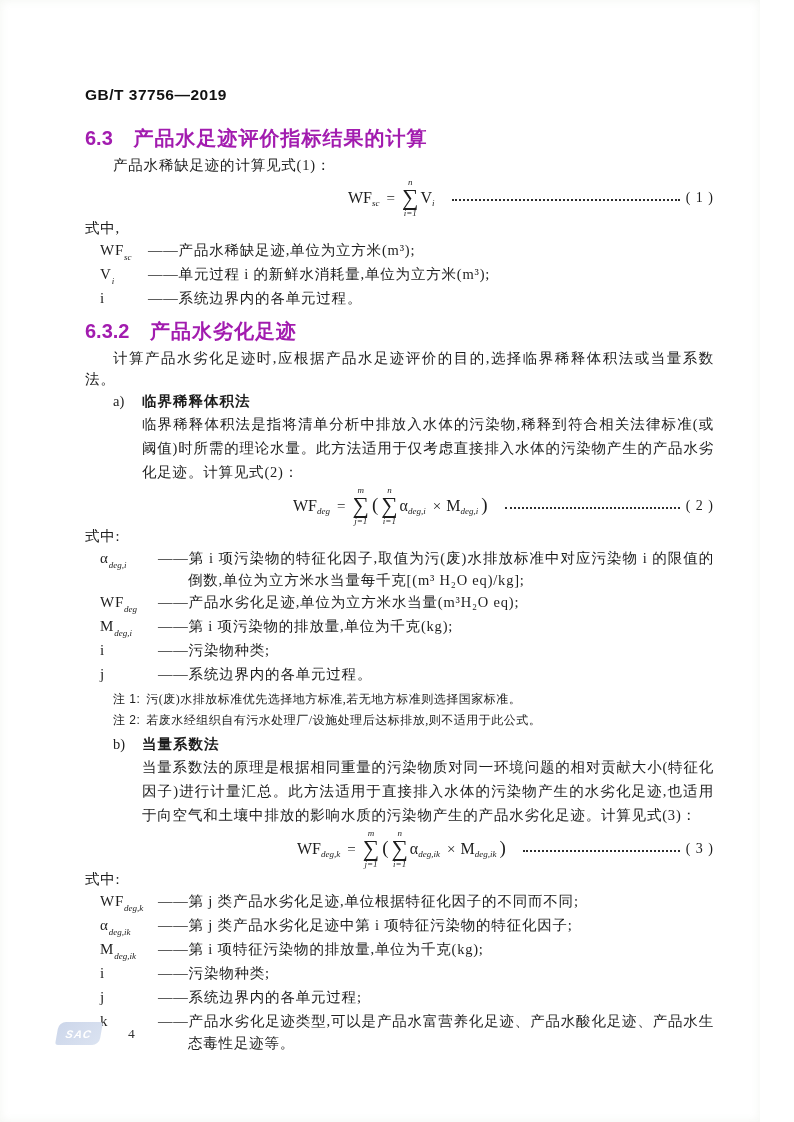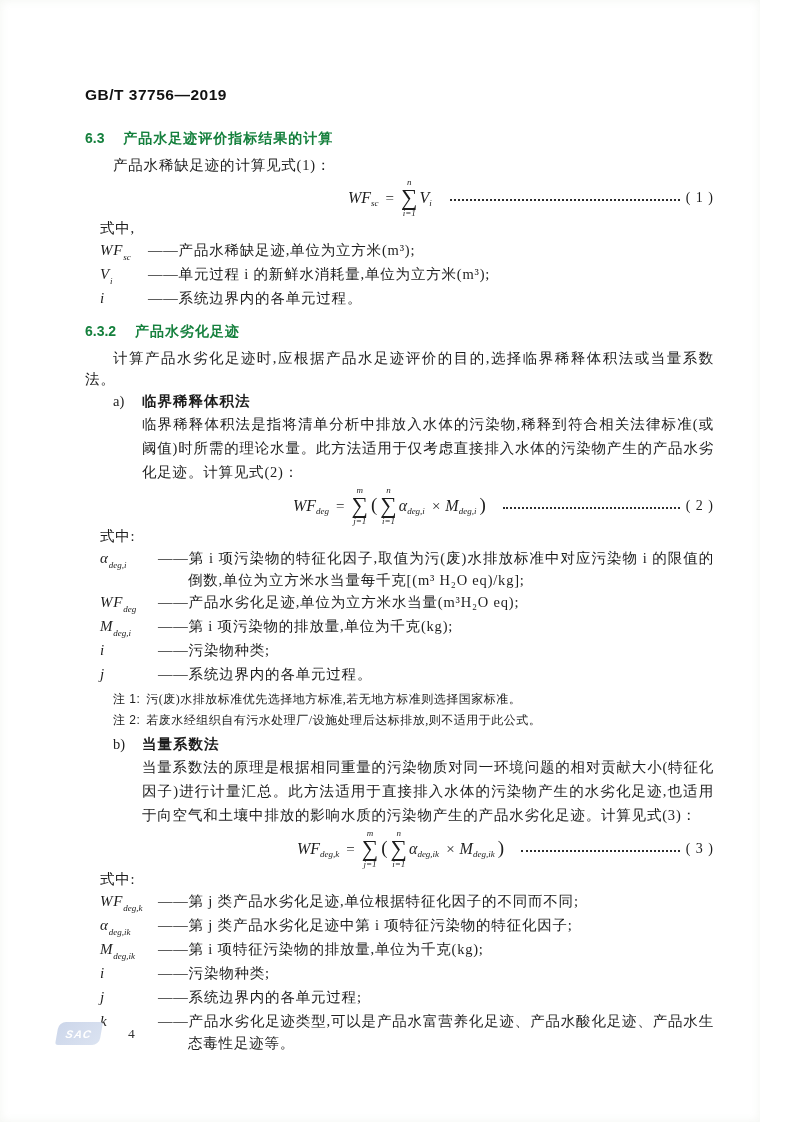--- a/index.html
+++ b/index.html
@@ -18,22 +18,22 @@
     width:629px;
     padding-top:86px;
   }
   .doc-number{
     font-family:"Liberation Sans","DejaVu Sans",sans-serif;
     font-weight:700;font-size:15.5px;line-height:18px;
     letter-spacing:0.5px;color:#111;
   }
   .heading{
     font-family:"Liberation Sans","DejaVu Sans",sans-serif;
-    font-weight:700;font-size:14px;line-height:17px;
-    color:#15803d;letter-spacing:1px;
+    font-weight:700;font-size:20px;line-height:17px;
+    color:#a21caf;letter-spacing:1px;
   }
   .h63{margin-top:26px;}
   .h631{margin-top:24px;}
   .h632{margin-top:12px;}
   .heading .h-num{margin-right:14px;letter-spacing:0;}
   p{margin:0;}
   .para{
     font-size:14.5px;line-height:21px;letter-spacing:0.8px;
     text-align:justify;
   }
@@ -41,31 +41,31 @@
   .p1{margin-top:8px;}
   .p632{margin-top:8px;}
   
   .formula-row{
     display:flex;align-items:center;height:40px;margin-top:2px;
   }
   .f1{padding-left:263px;}
   .f2{padding-left:208px;}
   .f3{padding-left:212px;}
   .formula{display:inline-flex;align-items:center;white-space:nowrap;}
-  .var{font-style:italic;font-size:16px;}
+  .var{font-size:16px;}
   .vsub{font-style:italic;font-size:9px;position:relative;top:5px;margin-right:2px;letter-spacing:0;}
   .op{margin:0 5px;font-size:15px;}
   .sum{display:inline-flex;flex-direction:column;align-items:center;line-height:1;margin:0 2px;}
   .sum .lim{font-size:9px;font-style:italic;line-height:9px;}
   .sum .sigma{font-size:23px;line-height:22px;font-style:normal;}
   .paren{font-size:19px;margin:0 1px;position:relative;top:-1px;}
   .dots{flex:1;border-bottom:2px dotted #2e2e2e;height:2px;margin:2px 6px 0 16px;align-self:center;}
   .eq-num{font-size:14px;white-space:pre;letter-spacing:1px;}
   
-  .where{font-size:14.5px;line-height:21px;letter-spacing:0.8px;margin-left:15px;}
+  .where{font-size:14.5px;line-height:21px;letter-spacing:0.8px;}
   .defs{margin-left:15px;}
   .def-row{display:flex;font-size:14.5px;line-height:22px;letter-spacing:0.8px;}
   .def-term{flex:0 0 48px;white-space:nowrap;}
   .defs-wide .def-term{flex-basis:58px;}
   .def-term .var{font-size:15px;}
   .def-desc{flex:1;text-align:justify;padding-left:30px;text-indent:-30px;}
   
   .notes{margin:2px 0 0 28px;}
   .note{font-size:12px;line-height:21px;letter-spacing:0.5px;}
   .note-label{font-family:"Liberation Sans","DejaVu Sans",sans-serif;font-weight:400;margin-right:6px;}

